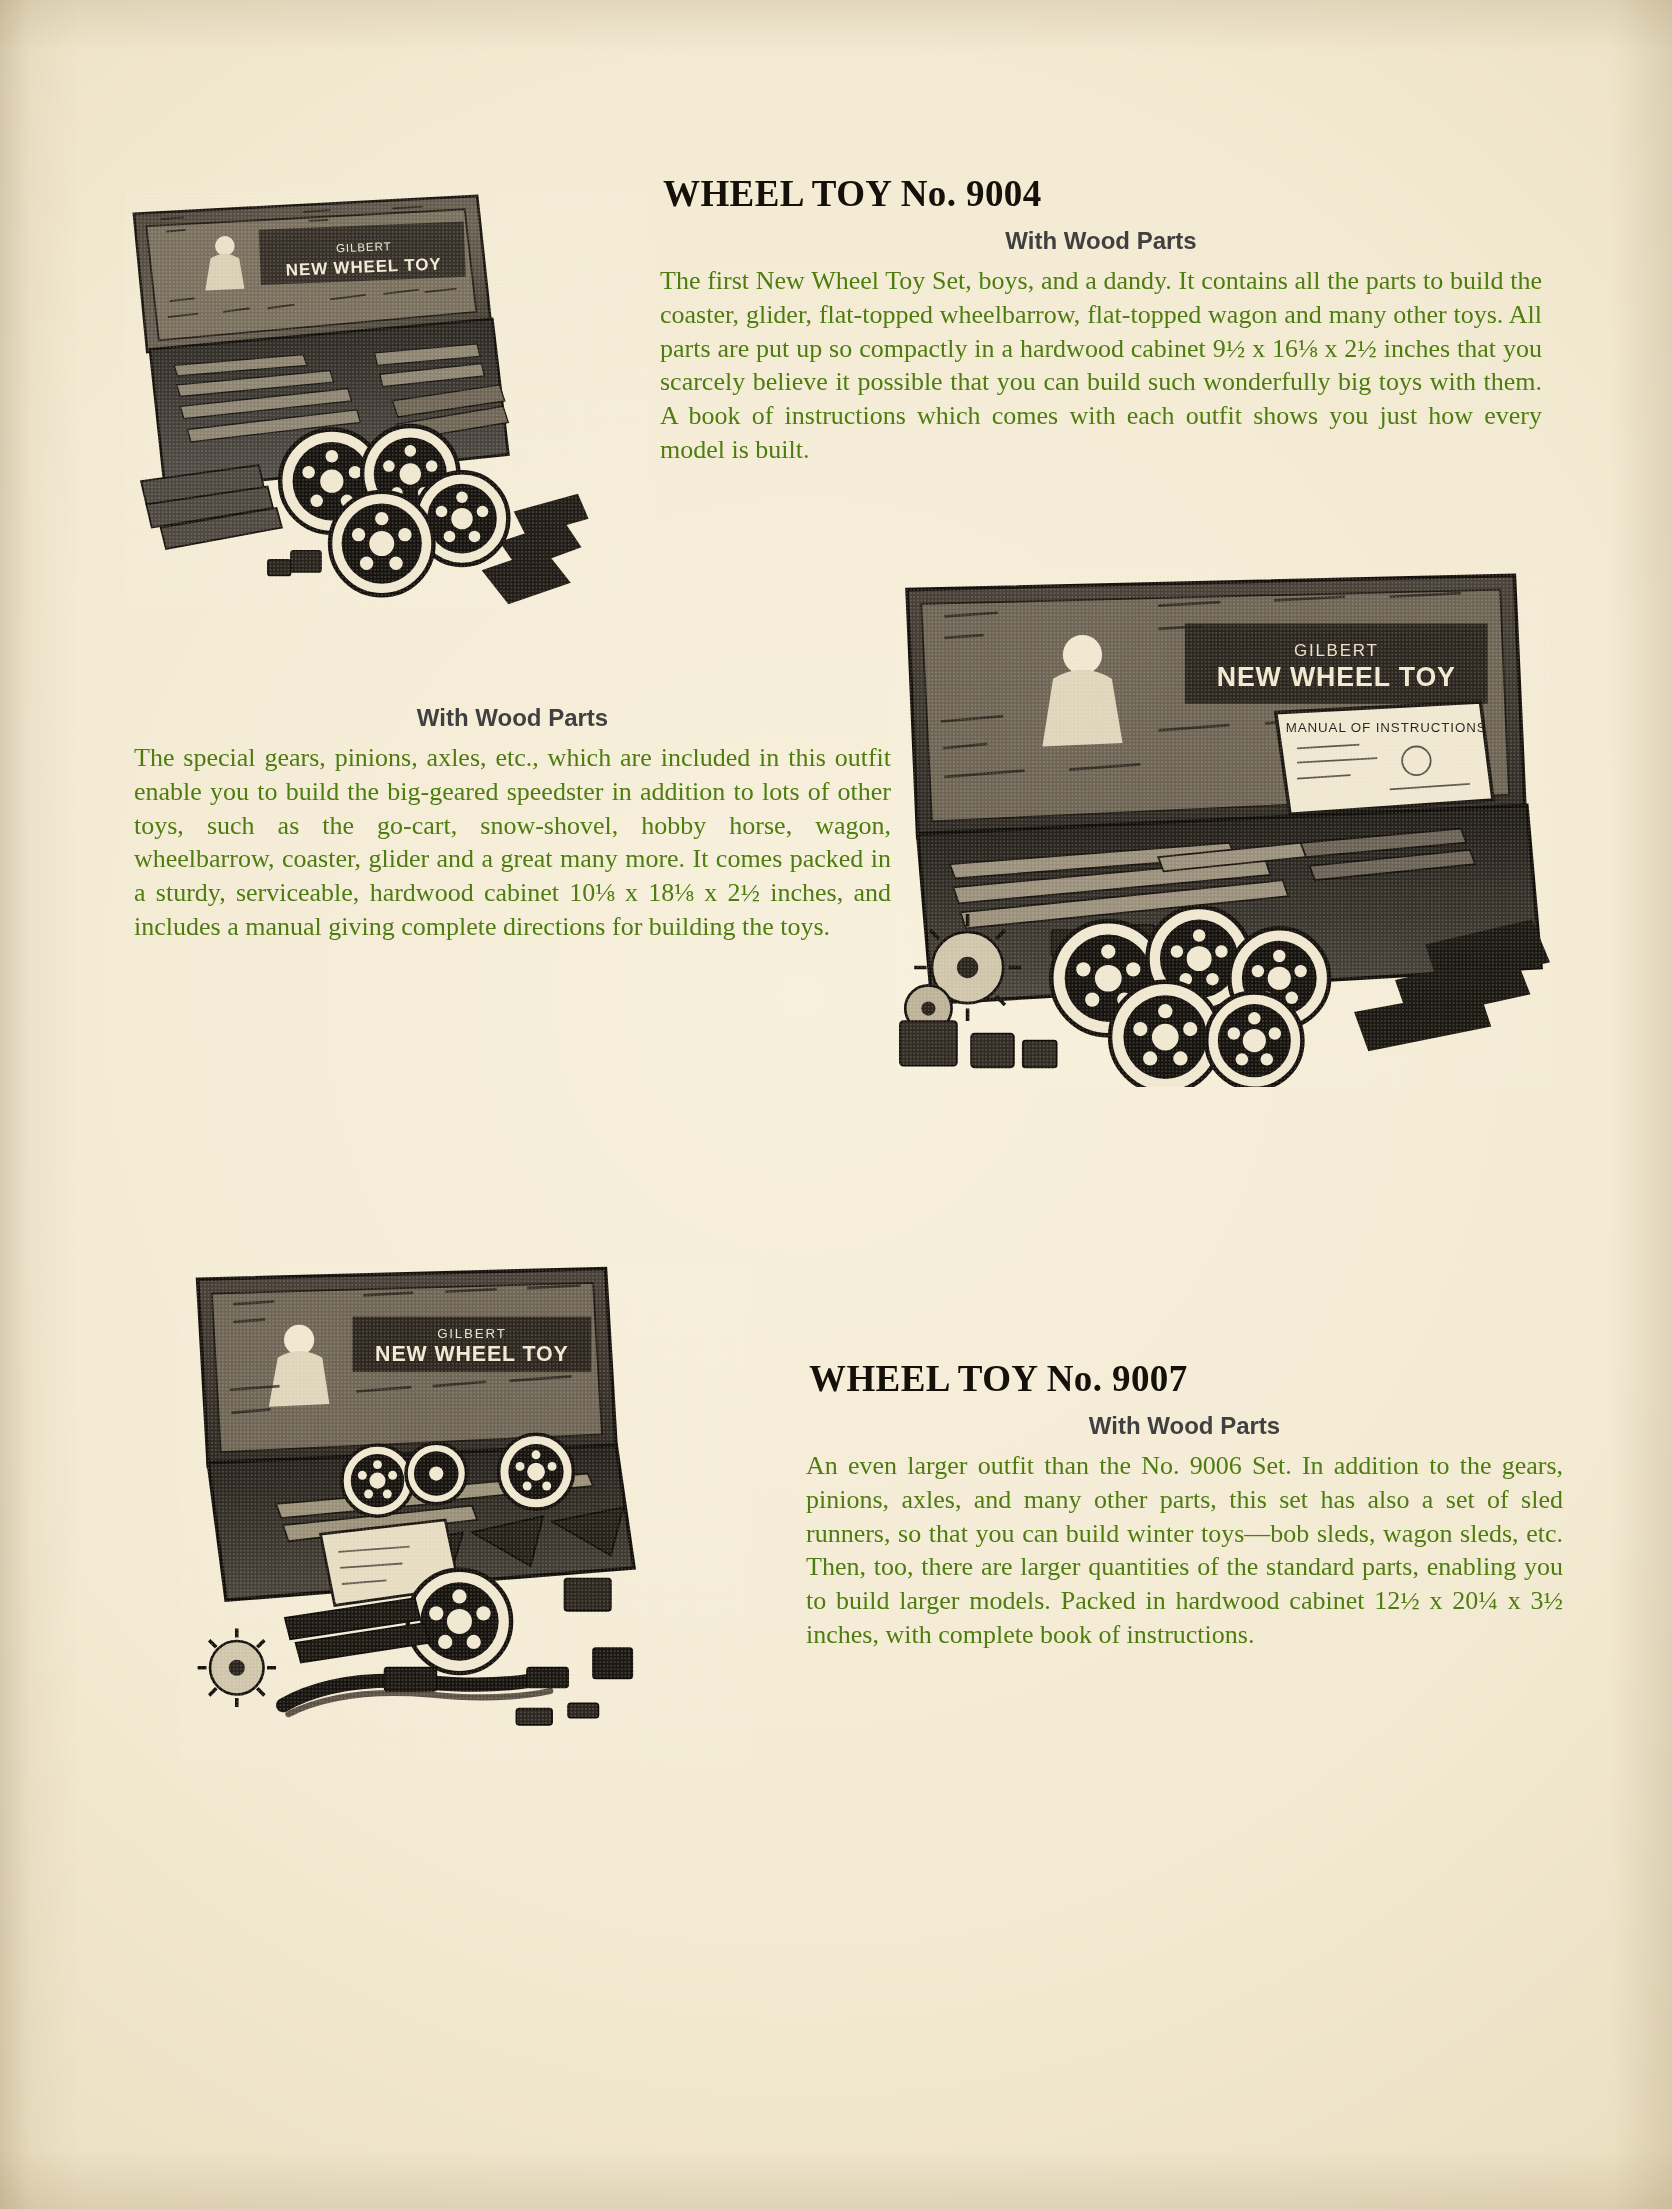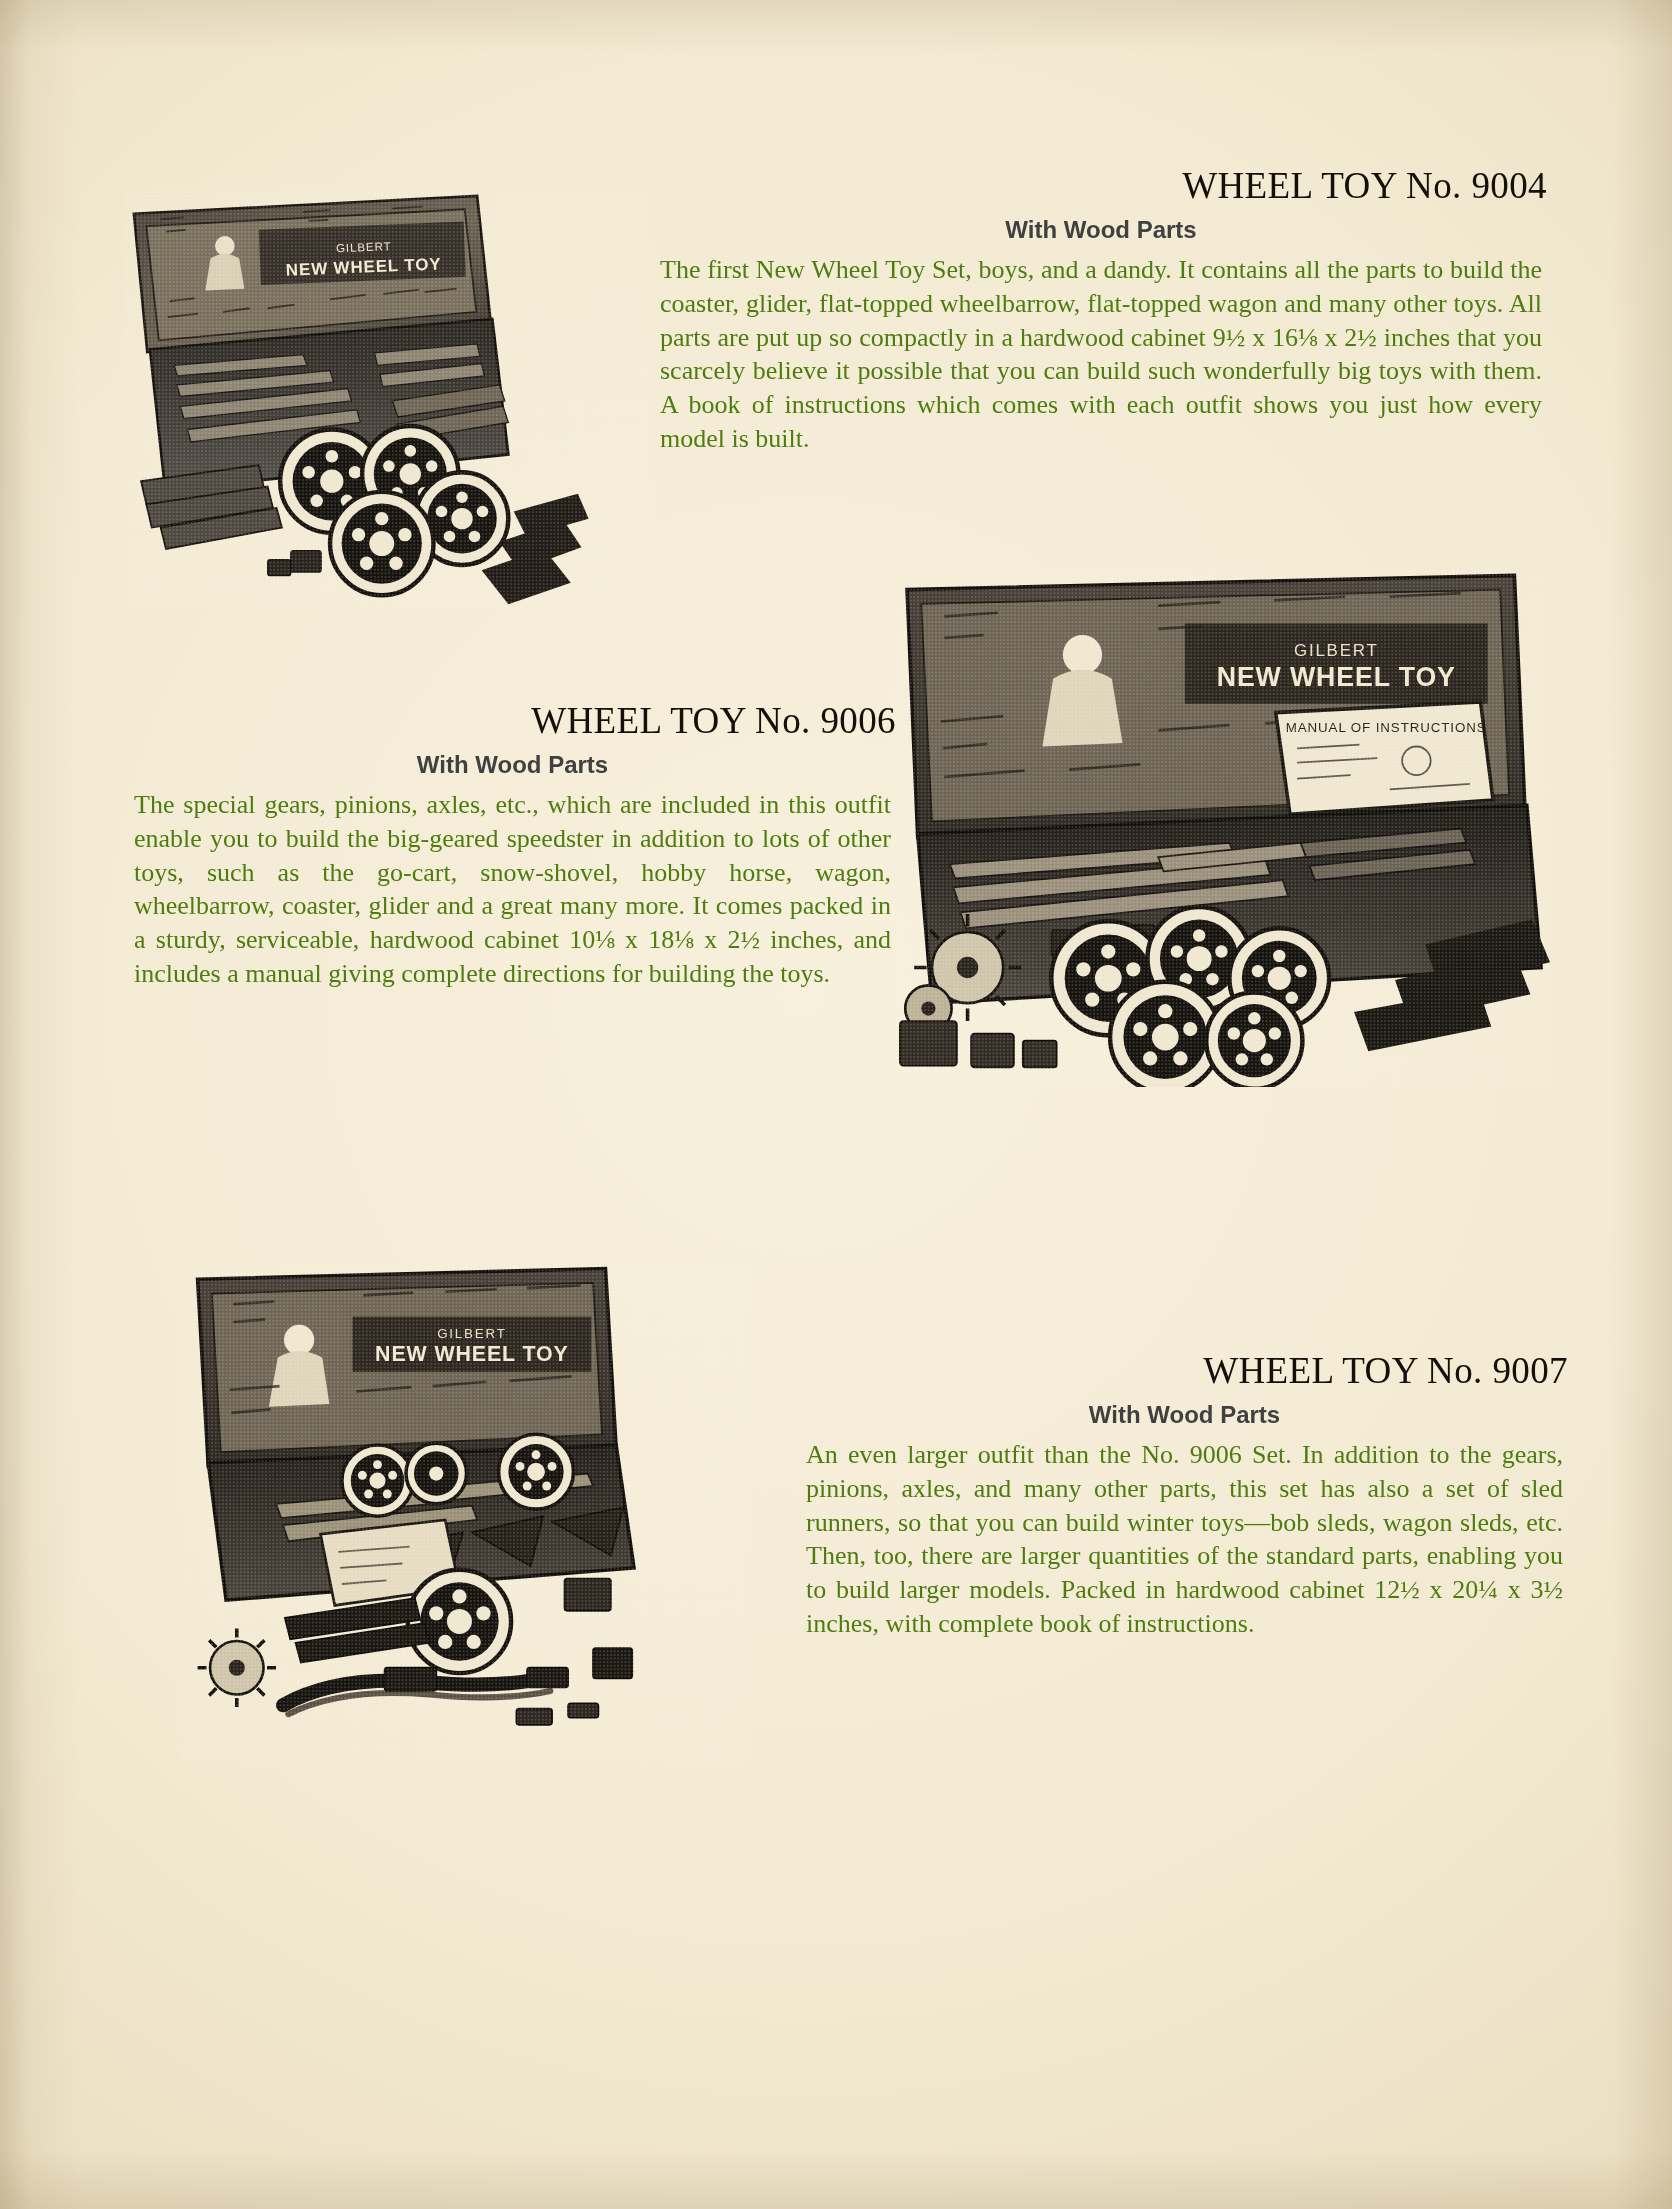--- a/index.html
+++ b/index.html
@@ -84,25 +84,25 @@
   }
   .rule-double .r2 {
     position: absolute;
     left: 0; right: 0; top: 7.1px;
     height: 2.7px;
     background: #1c160f;
   }
 
   
   h2.prod-title {
-    margin: 4px;
+    margin: 12px;
     font-family: "Liberation Serif", serif;
-    font-weight: normal;
+    font-weight: bold;
     font-size: 37px;
-    text-align: right;
+    text-align: left;
     letter-spacing: 0.4px;
     color: #14100a;
   }
   h3.prod-sub {
     margin: 9px 0 7.1px 0;
     font-family: "Liberation Sans", sans-serif;
     font-weight: bold;
     font-size: 24px;
     text-align: center;
     color: #404040;
@@ -420,21 +420,20 @@
           <circle cx="422" cy="549" r="7"></circle>
             <circle cx="394" cy="549" r="7"></circle>
           <circle cx="385" cy="520" r="7"></circle>
         </g>
       </g>
     </svg>
     <div class="halftone"></div>
   </div>
 
   <div class="block" id="block-9006">
-    <h2 class="prod-title">WHEEL TOY No. 9006</h2>
     <h3 class="prod-sub">With Wood Parts</h3>
     <p class="prod-body">The special gears, pinions, axles, etc., which are included in this outfit enable you to build the big-geared speedster in addition to lots of other toys, such as the go-cart, snow-shovel, hobby horse, wagon, wheelbarrow, coaster, glider and a great many more. It comes packed in a sturdy, serviceable, hardwood cabinet 10⅛ x 18⅛ x 2½ inches, and includes a manual giving complete directions for building the toys.</p>
   </div>
 
   <div class="illus" id="illus-9007">
     <svg viewBox="0 0 640 560" preserveAspectRatio="none">
       <defs>
         <linearGradient id="lid7" x1="0" y1="0" x2="0" y2="1">
           <stop offset="0%" stop-color="#4a4239"></stop>
           <stop offset="100%" stop-color="#2d2821"></stop>

